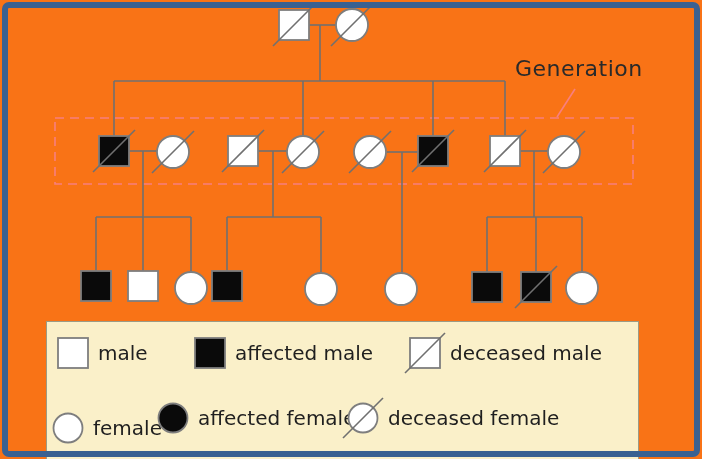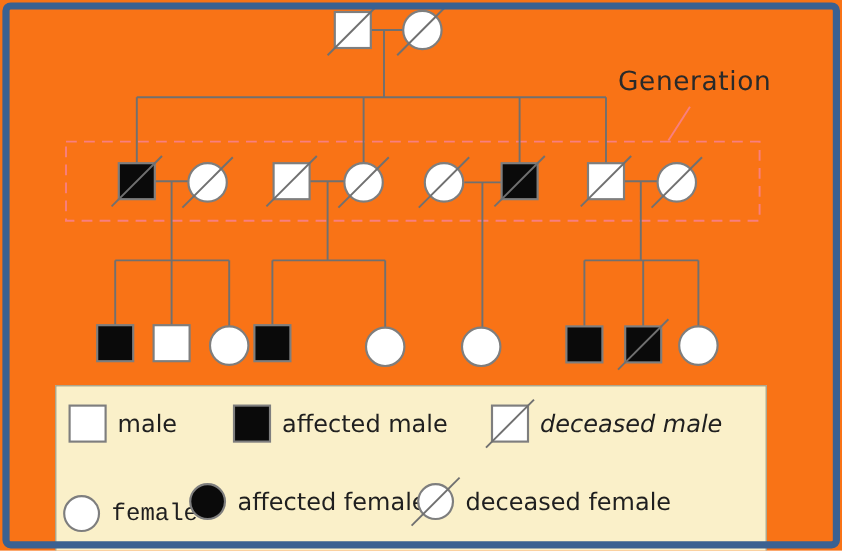--- a/index.html
+++ b/index.html
@@ -159,28 +159,28 @@
           <rect x="-15" y="-15" width="30" height="30" fill="#ffffff" stroke="#7e7e7e" stroke-width="1.8"></rect>
         </svg>
       <span class="legend-text">male</span>
     </div>
     <div class="legend-item" style="left: 141px; top: 9px;">
       <svg class="swatch" viewBox="-22 -22 44 44">
           <rect x="-15" y="-15" width="30" height="30" fill="#0a0a0a" stroke="#7e7e7e" stroke-width="1.8"></rect>
         </svg>
       <span class="legend-text">affected male</span>
     </div>
-    <div class="legend-item" style="left: 356px; top: 9px; font-style: italic;">
+    <div class="legend-item" style="left: 356px; top: 9px;">
       <svg class="swatch" viewBox="-22 -22 44 44">
           <rect x="-15" y="-15" width="30" height="30" fill="#ffffff" stroke="#7e7e7e" stroke-width="1.8"></rect>
           <line x1="-20" y1="20" x2="20" y2="-20" stroke="#707070" stroke-width="1.6"></line>
         </svg>
       <span class="legend-text">deceased male</span>
     </div>
-    <div class="legend-item" style="left: -1px; top: 84px; font-family: Liberation Mono, monospace;">
+    <div class="legend-item" style="left: -1px; top: 84px;">
       <svg class="swatch" viewBox="-22 -22 44 44">
           <circle cx="0" cy="0" r="14.5" fill="#ffffff" stroke="#7e7e7e" stroke-width="1.8"></circle>
         </svg>
       <span class="legend-text">female</span>
     </div>
     <div class="legend-item" style="left: 104px; top: 74px;">
       <svg class="swatch" viewBox="-22 -22 44 44">
           <circle cx="0" cy="0" r="14.5" fill="#0a0a0a" stroke="#7e7e7e" stroke-width="1.8"></circle>
         </svg>
       <span class="legend-text">affected female</span>

